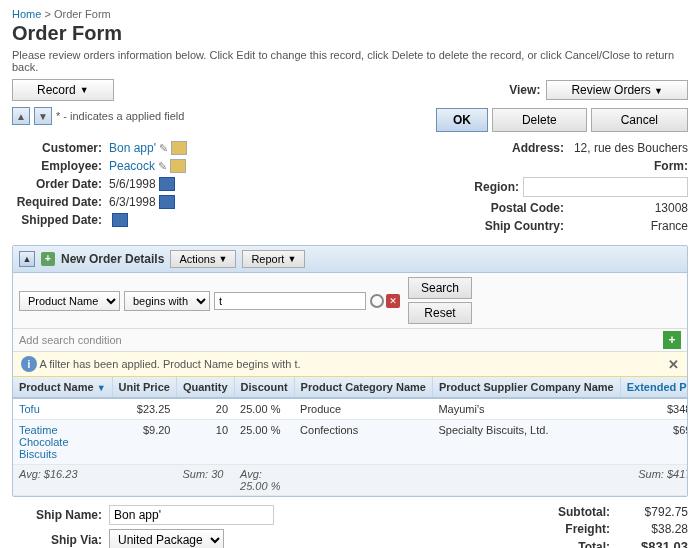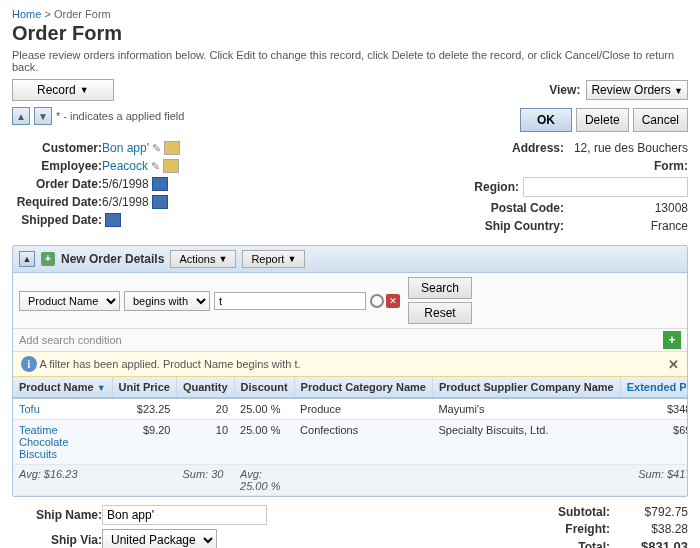--- a/index.html
+++ b/index.html
@@ -54,21 +54,21 @@
     .view-row {
       display: flex;
       align-items: center;
       gap: 6px;
       font-size: 12px;
     }
     .view-label { color: #333; font-weight: bold; }
     .view-select {
       border: 1px solid #aaa;
       background: linear-gradient(to bottom, #fff, #e8e8e8);
-      padding: 2px 4px;
+      padding: 2px 24px;
       font-size: 12px;
       cursor: pointer;
     }
     .required-row {
       display: flex;
       align-items: center;
       gap: 4px;
       margin-bottom: 8px;
       font-size: 11px;
       color: #555;
@@ -92,37 +92,37 @@
       background: linear-gradient(to bottom, #e8f0f8, #c0d4ec);
       border: 1px solid #7090b0;
       padding: 4px 16px;
       font-size: 12px;
       cursor: pointer;
       font-weight: bold;
     }
     .btn-delete, .btn-cancel {
       background: linear-gradient(to bottom, #f8f8f8, #e0e0e0);
       border: 1px solid #aaa;
-      padding: 4px 8px;
+      padding: 4px 29px;
       font-size: 12px;
       cursor: pointer;
     }
     .form-section {
       display: flex;
       gap: 16px;
       margin-bottom: 8px;
     }
     .form-left, .form-right {
       flex: 1;
     }
     .form-row {
       display: flex;
       align-items: center;
       margin-bottom: 4px;
-      gap: 0;
+      gap: 7px;
     }
     .form-label {
       font-weight: bold;
       font-size: 12px;
       min-width: 90px;
       text-align: right;
     }
     .form-value {
       display: flex;
       align-items: center;

